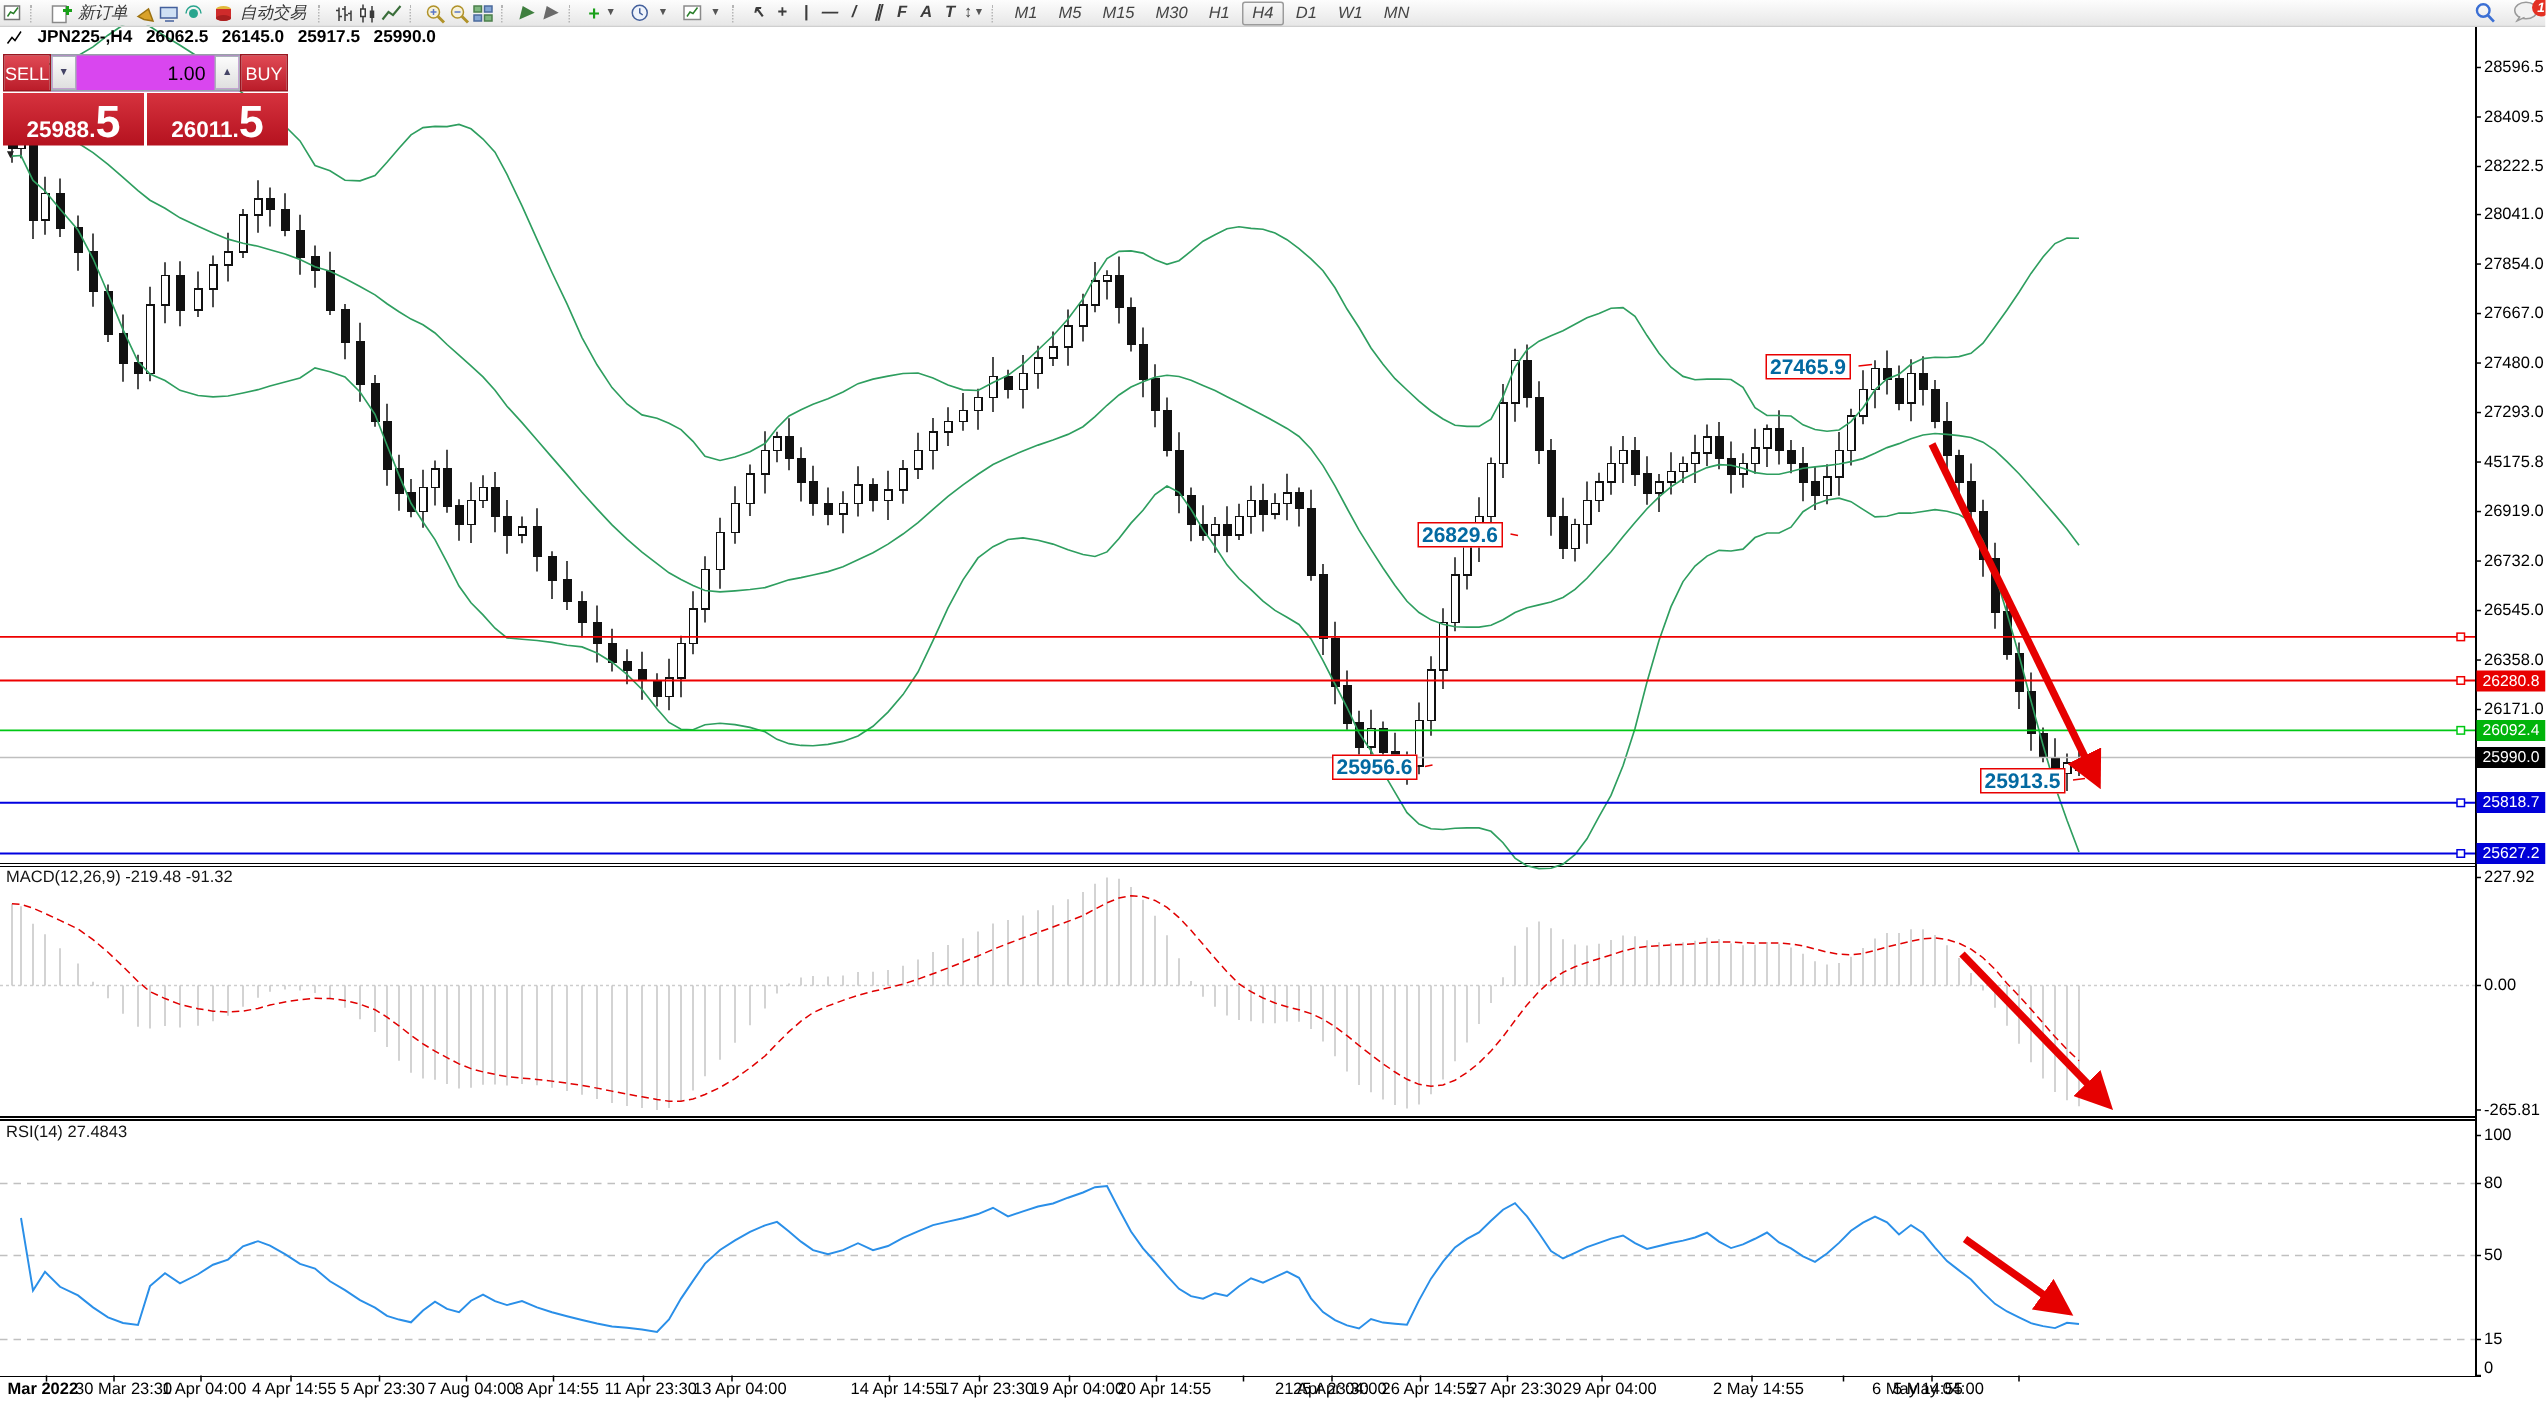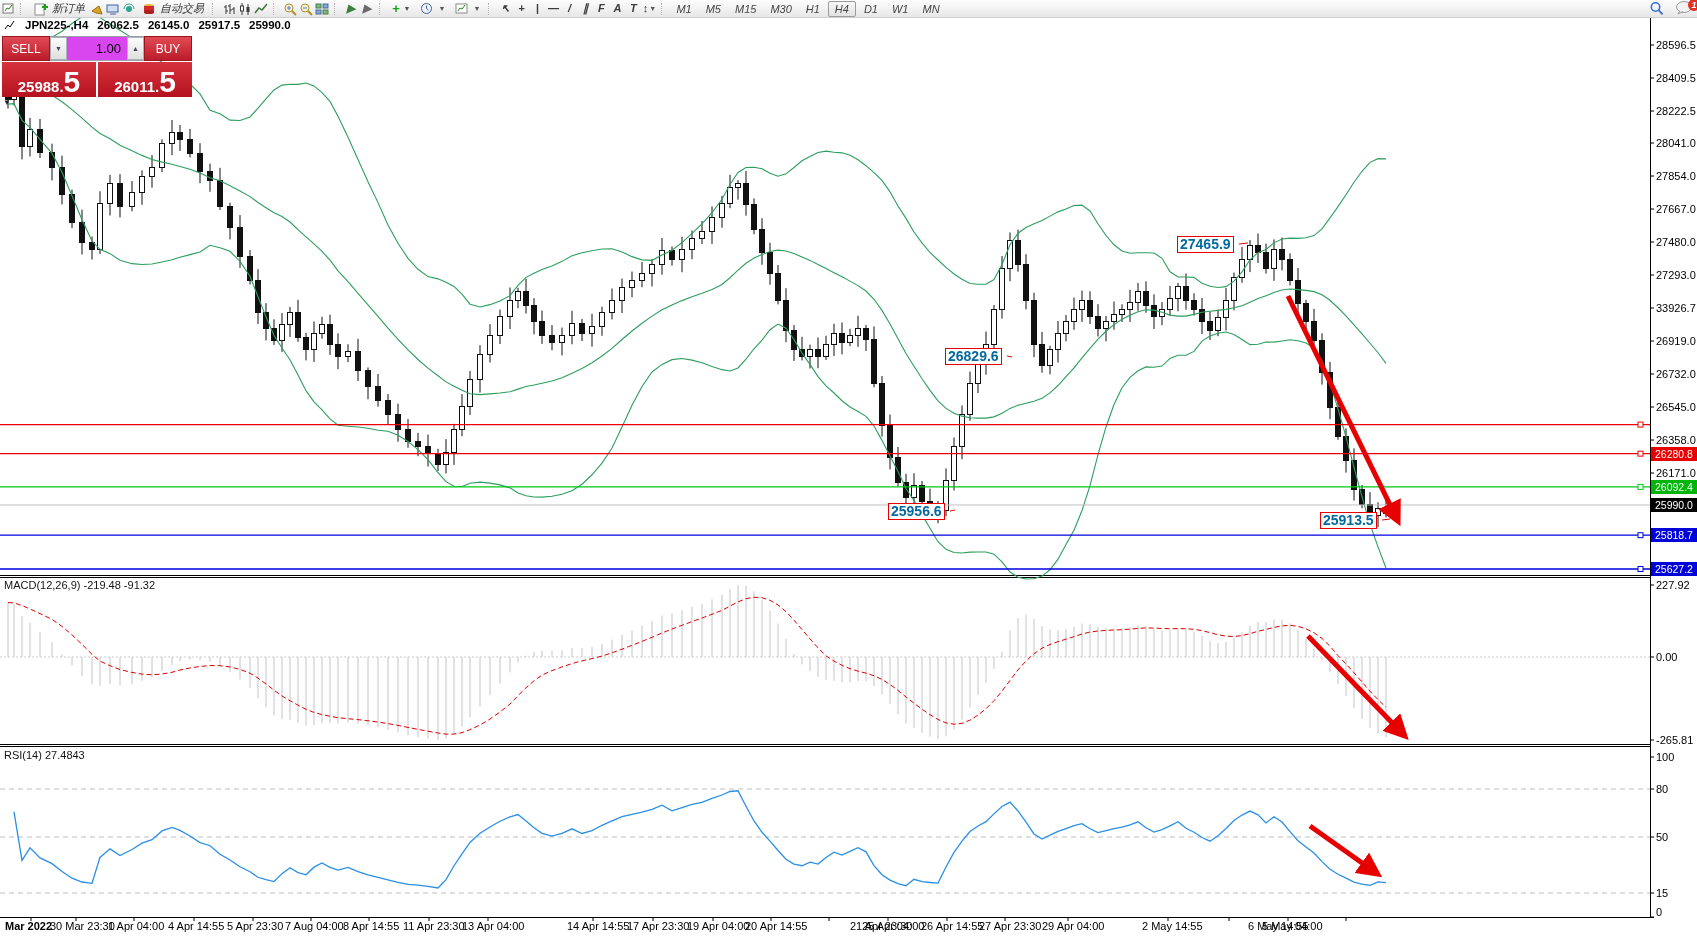--- a/index.html
+++ b/index.html
@@ -23,21 +23,21 @@
     font-size:9px;min-width:12px;height:12px;display:flex;align-items:center;justify-content:center;font-weight:bold;}
 
   
   #cv{position:absolute;left:0;top:0;z-index:1;}
   .syminfo{position:absolute;left:4px;top:19px;z-index:10;font-size:11.5px;font-weight:bold;color:#000;
     display:flex;gap:9px;align-items:center;}
   .syminfo .mini{display:flex;align-items:center;}
 
   .trade{position:absolute;left:2px;top:36px;width:190px;z-index:20;}
   .trow1{display:flex;height:25px;}
-  .tradebtn{width:48px;color:#fff;font-size:12px;display:flex;align-items:center;justify-content:center;
+  .tradebtn{width:32px;color:#fff;font-size:12px;display:flex;align-items:center;justify-content:center;
     background:linear-gradient(#e04a55,#bb1d2a);border:1px solid #991620;box-sizing:border-box;}
   .vol{flex:1;display:flex;background:#d946ef;border:1px solid #98a0a8;border-left:none;border-right:none;box-sizing:border-box;}
   .spin{width:17px;display:flex;align-items:center;justify-content:center;font-size:7px;color:#446;
     background:linear-gradient(#fcfcfc,#dfdfdf);border:1px solid #aab2ba;box-sizing:border-box;}
   .volval{flex:1;display:flex;align-items:center;justify-content:flex-end;padding-right:6px;font-size:13px;color:#000;}
   .trow2{display:flex;height:35px;margin-top:1px;gap:2px;}
   .pricebox{flex:1;background:linear-gradient(#d6323e,#b5121f);color:#fff;display:flex;align-items:flex-end;
     justify-content:center;padding-bottom:3px;}
   .pmain{font-size:15px;font-weight:bold;line-height:15px;}
   .pdot{font-size:15px;font-weight:bold;line-height:15px;}
@@ -839,21 +839,21 @@
     <div class="pbadge" style="top:535.1999999999998px;background:#0000d8;">25818.7</div>
     <div class="pbadge" style="top:568.9941176470587px;background:#0000d8;">25627.2</div>
     <div class="ylab" style="top:45px;">28596.5</div>
     <div class="ylab" style="top:78px;">28409.5</div>
     <div class="ylab" style="top:111px;">28222.5</div>
     <div class="ylab" style="top:143.02941176470588px;">28041.0</div>
     <div class="ylab" style="top:176.02941176470588px;">27854.0</div>
     <div class="ylab" style="top:209.02941176470588px;">27667.0</div>
     <div class="ylab" style="top:242.02941176470588px;">27480.0</div>
     <div class="ylab" style="top:275.02941176470586px;">27293.0</div>
-    <div class="ylab" style="top:308.0294117647059px;">33926.7</div>
+    <div class="ylab" style="top:308.0294117647059px;">45175.8</div>
     <div class="ylab" style="top:341.0294117647059px;">26919.0</div>
     <div class="ylab" style="top:374.0294117647059px;">26732.0</div>
     <div class="ylab" style="top:407.0294117647059px;">26545.0</div>
     <div class="ylab" style="top:440.0294117647059px;">26358.0</div>
     <div class="ylab" style="top:473.0294117647059px;">26171.0</div>
     <div class="anno" style="left:1177px;top:236px;">27465.9</div>
     <div class="anno" style="left:945px;top:348px;">26829.6</div>
     <div class="anno" style="left:888px;top:503px;">25956.6</div>
     <div class="anno" style="left:1320px;top:512px;">25913.5</div>
     <div class="ylab" style="top:585px;">227.92</div>

